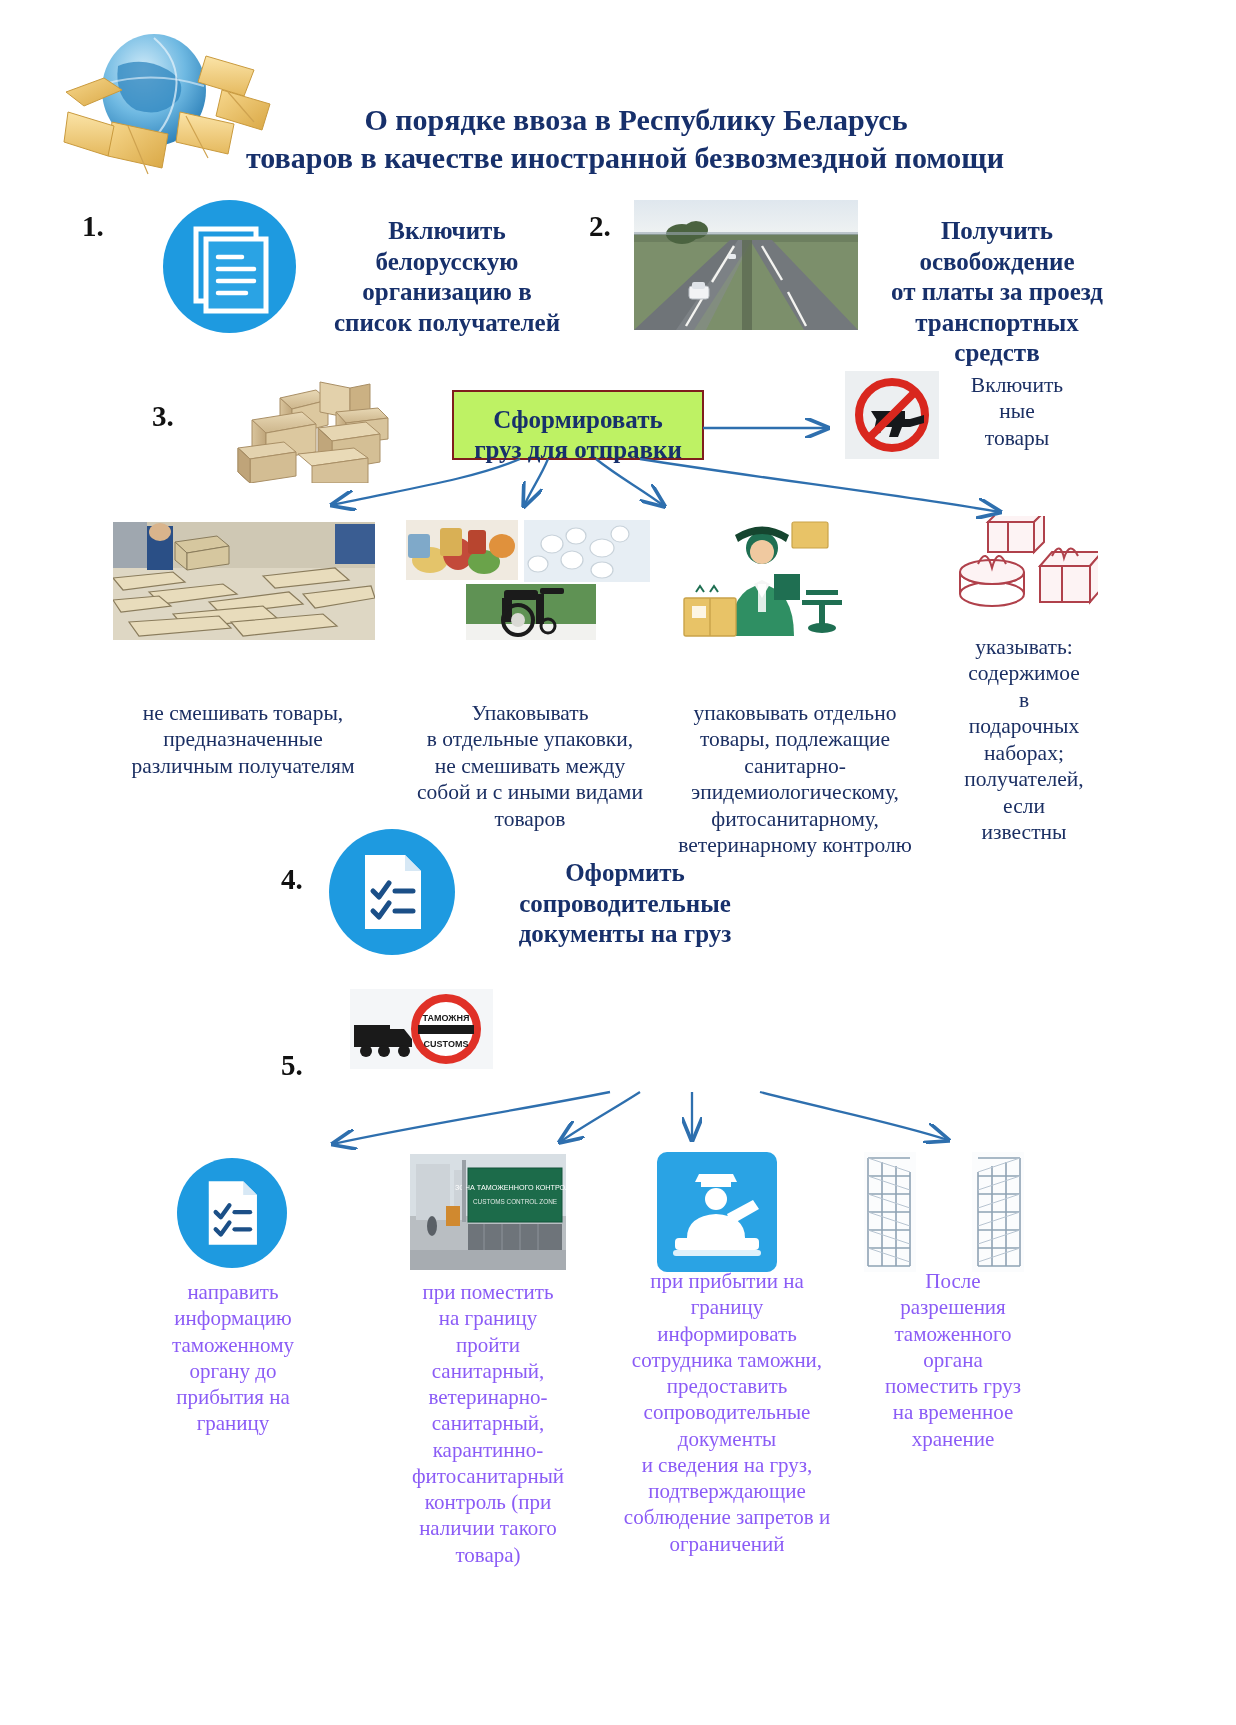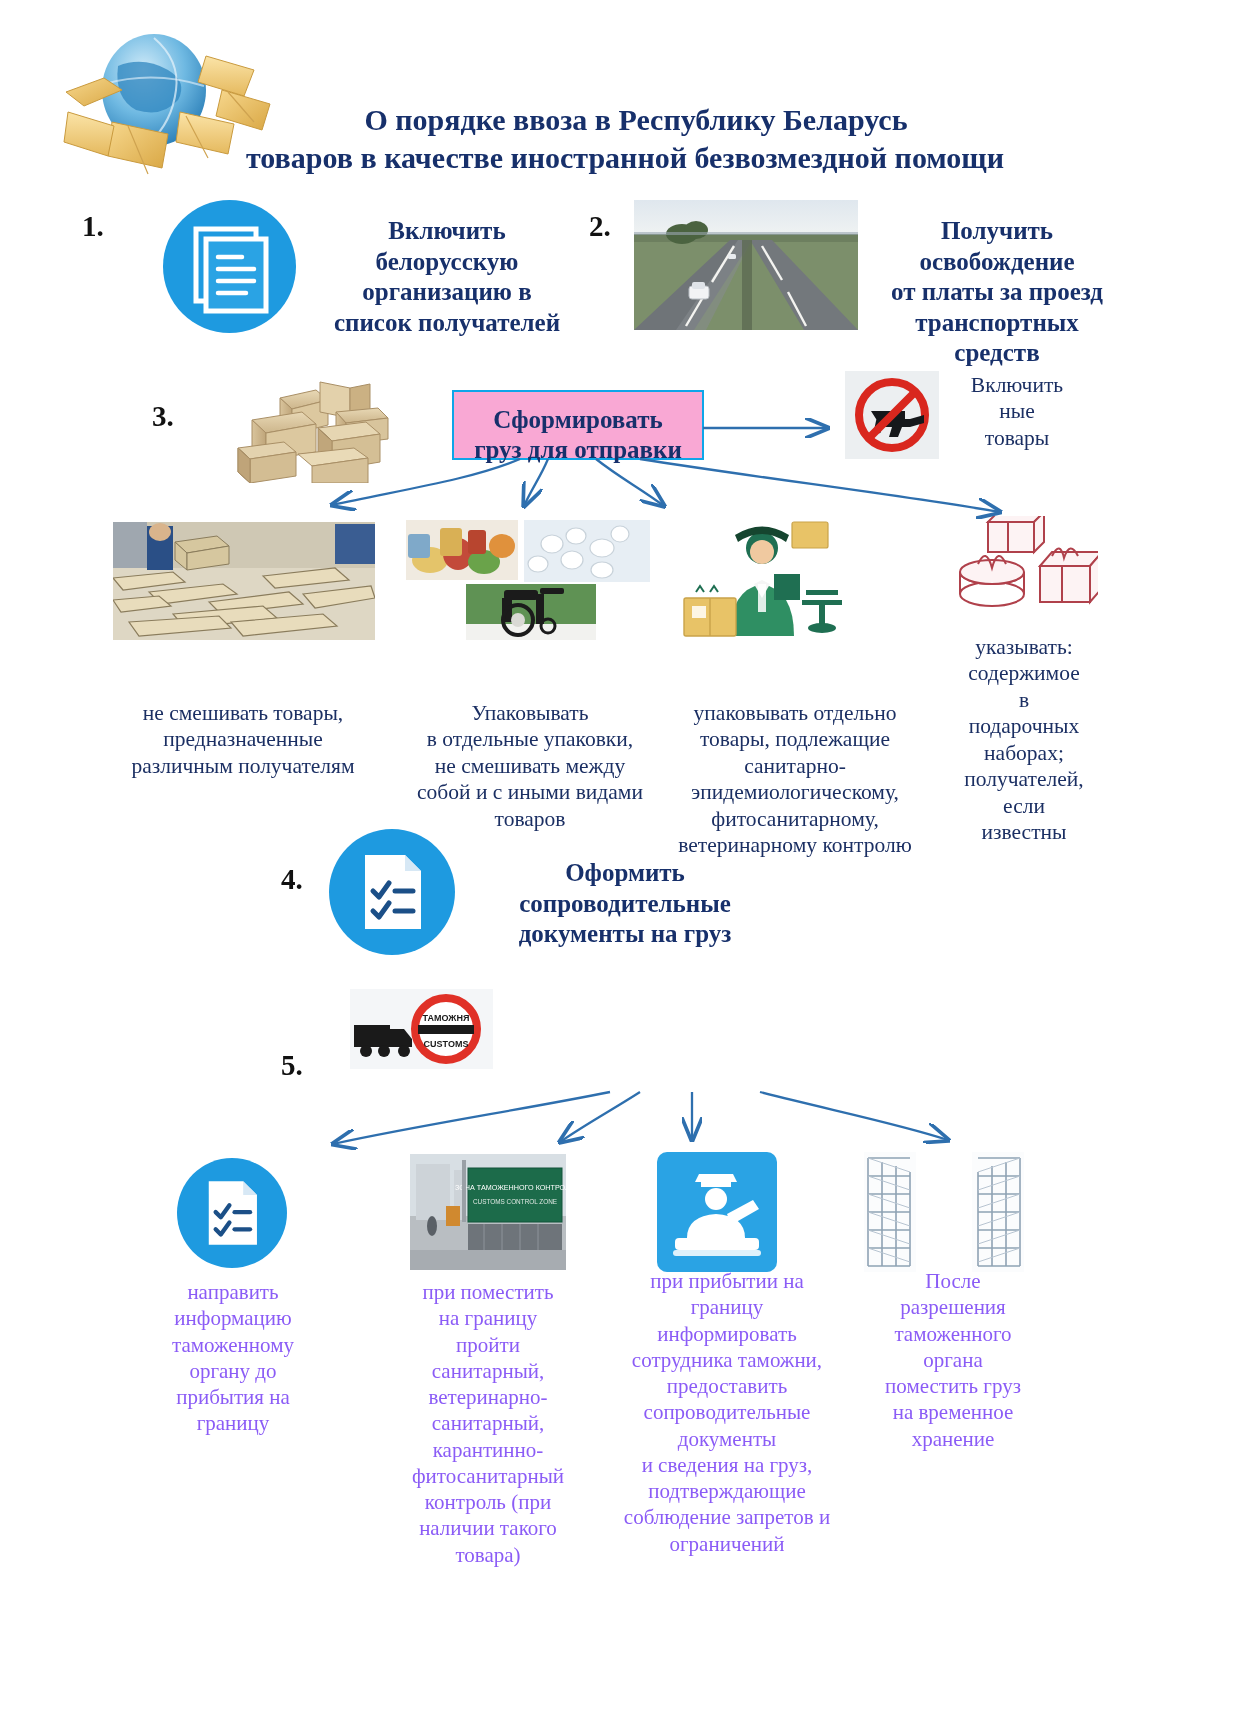--- a/index.html
+++ b/index.html
@@ -6,21 +6,21 @@
   body{width:1236px;height:1725px;position:relative;
        font-family:"Liberation Serif","DejaVu Serif",serif;color:#1b2f63;}
   .page{position:relative;width:1236px;height:1725px;overflow:hidden;}
   .abs{position:absolute;}
   .ttl{font-weight:bold;color:#17306b;text-align:center;line-height:1.3;}
   .hdr1{font-size:30px;}
   .num{font-weight:bold;font-size:29px;color:#111;}
   .stepttl{font-weight:bold;font-size:25px;color:#17306b;text-align:center;line-height:1.22;margin-top:20px;}
   .cap{font-size:21.5px;color:#1b2f63;text-align:center;line-height:1.23;}
   .capb{font-size:21px;color:#8b5cf6;text-align:center;line-height:1.25;}
-  .box{border:2px solid #0ea5e9;background:#f9a8d4;display:flex;align-items:center;justify-content:center;}
+  .box{border:2px solid #7f1d1d;background:#bef264;display:flex;align-items:center;justify-content:center;}
   .circle{border-radius:50%;background:#1e9ae0;display:flex;align-items:center;justify-content:center;}
   .photo{background:#cfd6dd;overflow:hidden;position:relative;}
   svg{display:block;}
   .arrows{position:absolute;left:0;top:0;width:1236px;height:1725px;pointer-events:none;}
 </style>
 </head>
 <body>
 
 <div class="page">
 

